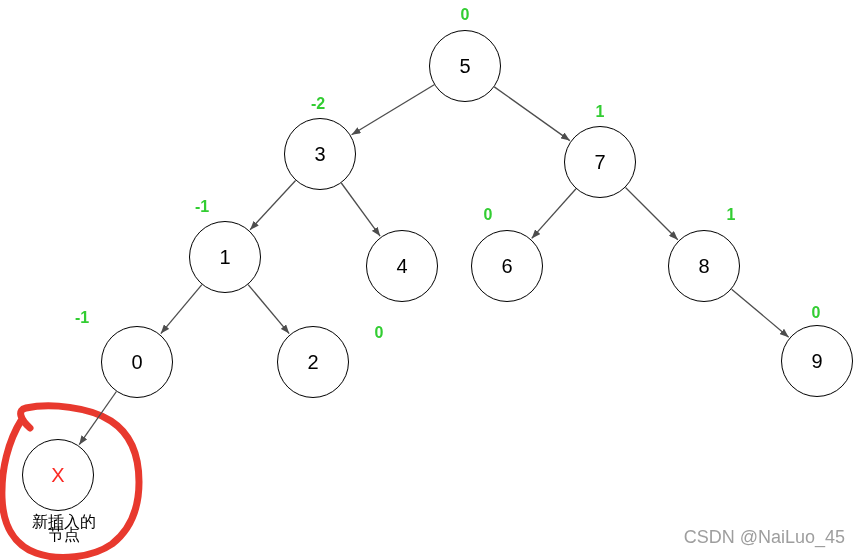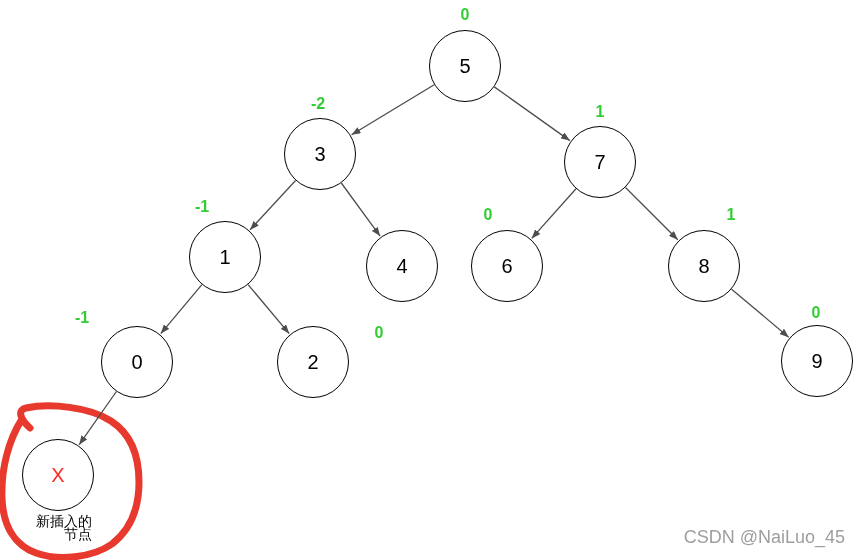--- a/index.html
+++ b/index.html
@@ -52,22 +52,22 @@
     font-weight: bold;
     font-size: 16px;
     color: var(--balance-label, #32cd32);
     white-space: nowrap;
   }
   .caption {
     position: absolute;
     left: 64px;
     top: 515px;
     transform: translateX(-50%);
-    text-align: right;
-    font-size: 14px;
+    text-align: center;
+    font-size: 16px;
     line-height: 13px;
     color: #000000;
   }
   #watermark {
     position: absolute;
     right: 10px;
     bottom: 12px;
     font-size: 18px;
     color: var(--watermark, #9e9e9e);
   }

